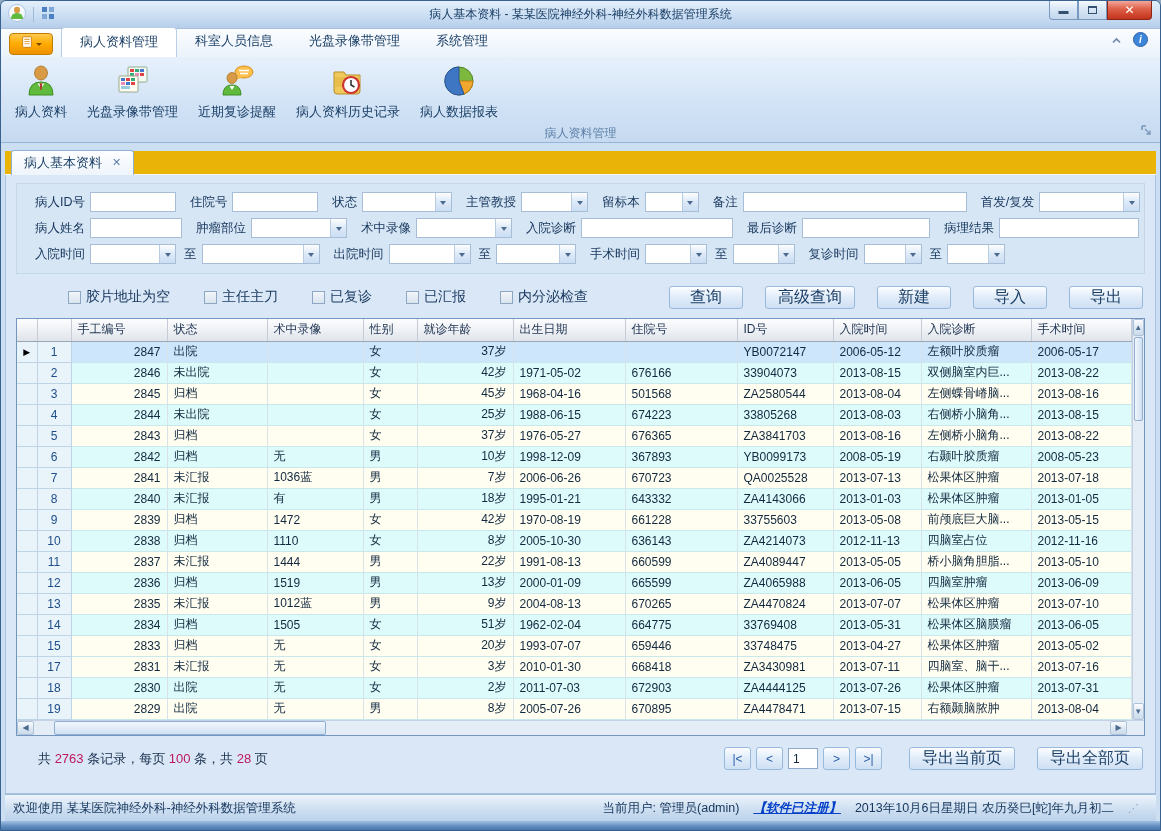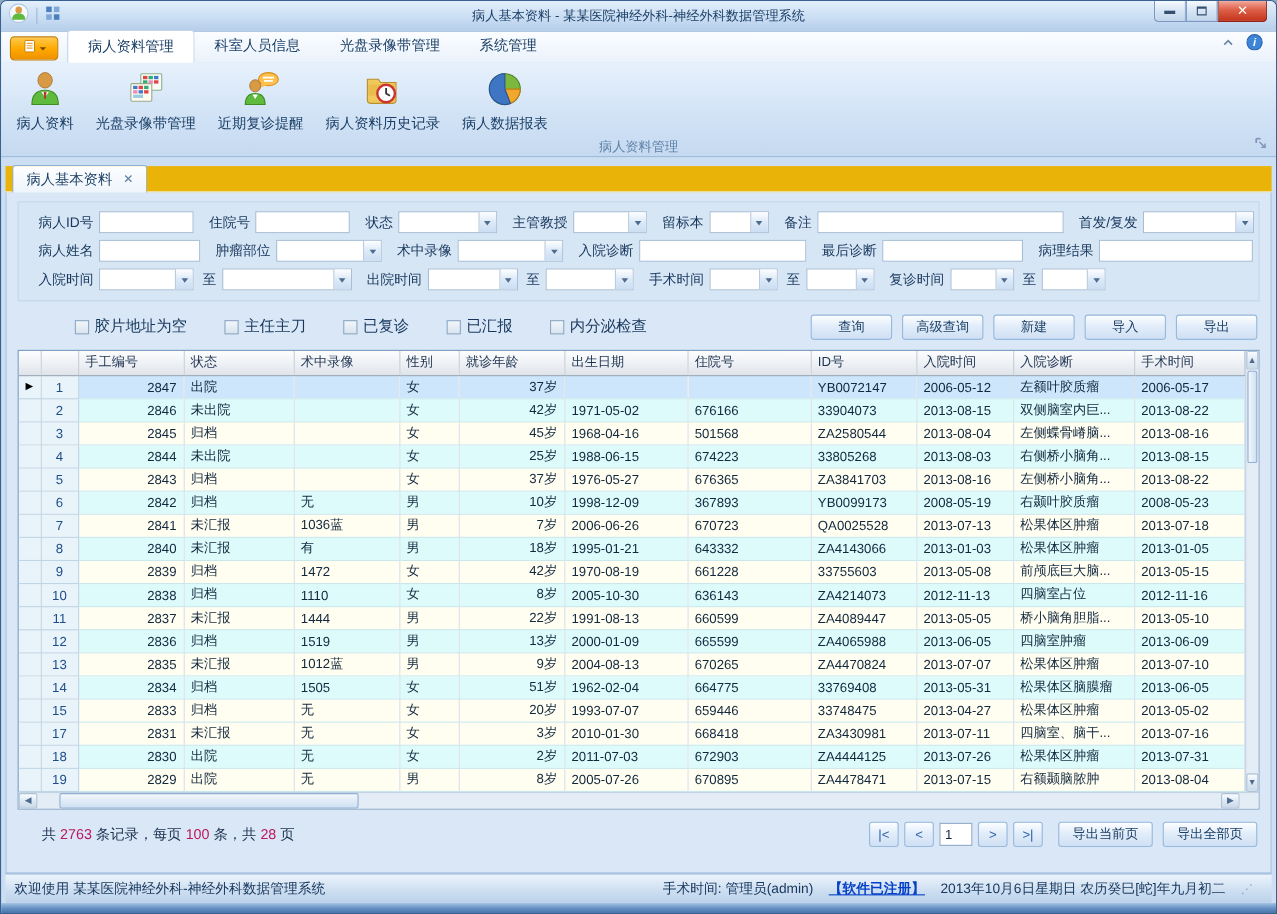--- a/index.html
+++ b/index.html
@@ -63,22 +63,22 @@
   .combo .cfill { flex:1; }
   .cbtn { width:16px; border-left:1px solid #B9CBDE; background:linear-gradient(#FDFEFF,#DCE9F8 50%,#CBDEF3);
           display:flex; align-items:center; justify-content:center; }
   .cbtn i { width:0; height:0; border:3.5px solid transparent; border-top:4px solid #4D6B8F; margin-top:4px; }
 
   .actionrow { display:flex; align-items:center; height:30px; margin:8px 0 6px; }
   .chk { display:flex; align-items:center; gap:5px; font-size:14px; color:#16365C; margin-right:34px; }
   .chk .box { width:13px; height:13px; border:1px solid #8EA8C4; background:linear-gradient(#F2F6FA,#D9E4EE); }
   .abtns { margin-left:auto; display:flex; gap:9px; padding-right:2px; }
   .btn { min-width:74px; height:23px; padding:0 12px; display:flex; align-items:center; justify-content:center;
-         font-size:12px; color:#1B3F66; border:1px solid #98B9DE; border-radius:3px;
-         background:linear-gradient(#FDFEFF,#E2EDFA 45%,#CFE0F3); }
+         font-size:16px; color:#1B3F66; border:1px solid #98B9DE; border-radius:3px;
+         background:linear-gradient(#FDFEFF,#E2EDFA 45%,#CFE0F3);margin-left:13px; }
 
   
   .gridwrap { border:1px solid #7296BD; background:#fff; display:flex; flex-direction:column; }
   .gridmain { display:flex; }
   table.grid { border-collapse:collapse; table-layout:fixed; width:1114px; font-size:12px; }
   .grid th { height:22px; font-weight:normal; text-align:left; padding:0 6px; color:#1D3250;
              background:linear-gradient(#FDFDFE,#EDF0F4 55%,#DFE4EA); border-right:1px solid #C5CCD6; border-bottom:1px solid #9AA6B5;
              white-space:nowrap; overflow:hidden; }
   .grid td { height:21px; padding:0 6px; border-right:1px solid #D8E2E8; border-bottom:1px solid #C9E8EC;
              color:#12283E; white-space:nowrap; overflow:hidden; }
@@ -112,21 +112,21 @@
           border:1px solid #98B9DE; border-radius:3px; background:linear-gradient(#FDFEFF,#E2EDFA 45%,#CFE0F3); }
   .pinput { width:30px; height:21px; border:1px solid #8DA8C8; font-size:12px; padding:0 4px; color:#12283E; }
   .exportbtns { display:flex; gap:9px; margin-left:14px; padding-right:2px; }
 
   
   .statusbar { height:27px; flex:0 0 27px; margin:0 4px; display:flex; align-items:center;
                background:linear-gradient(#EDF4FC,#CBDDF0 60%,#BCD2EA); border-top:1px solid #9FBCDC;
                font-size:12.5px; color:#16365C; }
   .sb-left { margin-left:8px; }
   .sb-right { margin-left:auto; display:flex; align-items:center; gap:14px; padding-right:18px; }
-  .reg { color:#0540C8; text-decoration:underline; font-weight:bold; }
+  .reg { color:#0540C8; text-decoration:underline; font-weight:bold;font-style:italic; }
   .grip { color:#8FA8C4; font-size:11px; letter-spacing:-1px; }
   .bottomstrip { height:9px; flex:0 0 9px; background:linear-gradient(#9FC0E2,#5F8BBF 60%,#4A76A8); }
 </style>
 </head>
 <body>
 
 <div class="window">
 
   <div class="titlebar">
     <div class="tb-left">
@@ -749,21 +749,21 @@
         <div class="btn">导出当前页</div>
         <div class="btn">导出全部页</div>
       </div>
     </div>
 
   </div>
 
   <div class="statusbar">
     <div class="sb-left">欢迎使用 某某医院神经外科-神经外科数据管理系统</div>
     <div class="sb-right">
-      <span>手术时间: 管理员(admin)</span>
+      <span>当前用户: 管理员(admin)</span>
       <span class="reg">【软件已注册】</span>
       <span>2013年10月6日星期日 农历癸巳[蛇]年九月初二</span>
       <span class="grip">⋰</span>
     </div>
   </div>
 
   <div class="bottomstrip"></div>
 </div>
 
 </body></html>

